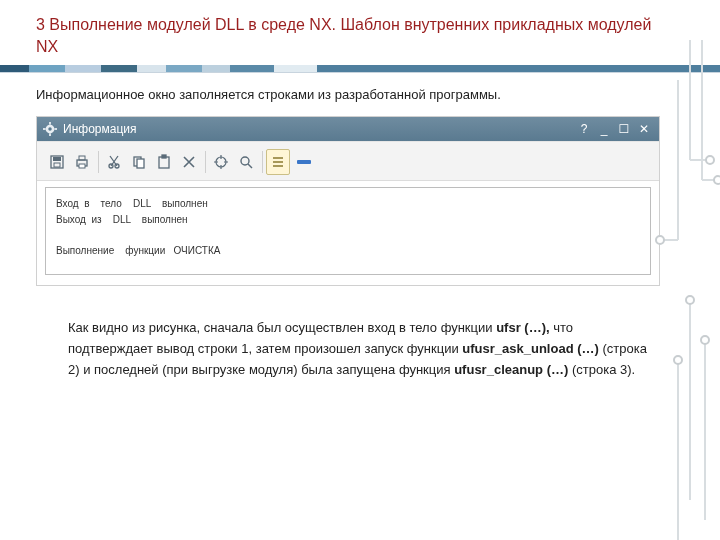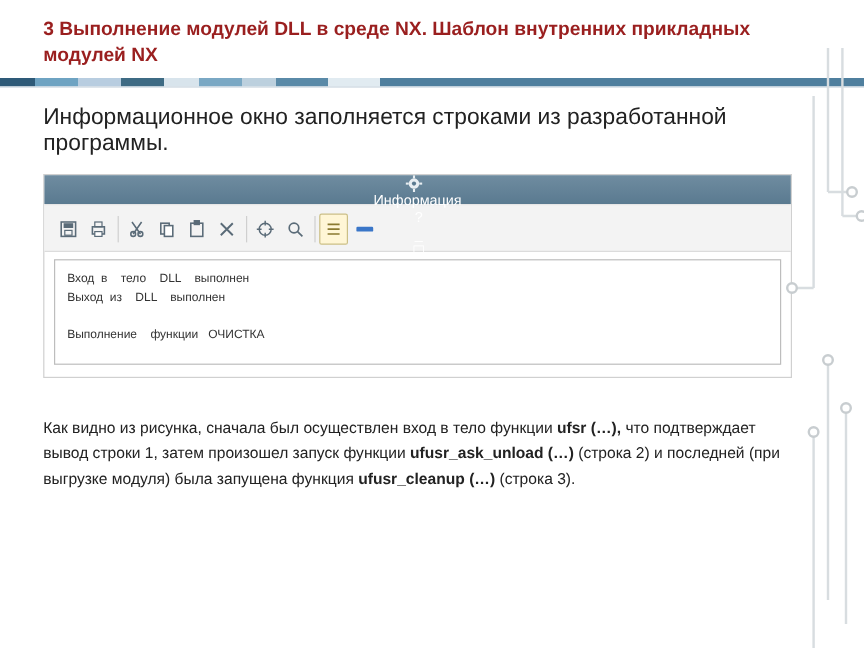--- a/index.html
+++ b/index.html
@@ -12,52 +12,51 @@
   }
   .circuit {
     position: absolute;
     right: 0; top: 40px; bottom: 0;
     width: 70px;
     pointer-events: none;
   }
   .section-title {
     color: #9a1f1f;
     font-size: 16px;
-    font-weight: bold;
+    font-weight: normal;
     padding: 14px 60px 6px 36px;
     line-height: 1.35;
   }
   .divider-strip {
     height: 8px;
     margin: 2px 0 0 0;
     background: linear-gradient(90deg,
       #2e5a78 0 4%, #6ea3c2 4% 9%, #b8cde0 9% 14%,
       #3e6b84 14% 19%, #d8e4ec 19% 23%, #7aa8c4 23% 28%,
       #bcd0de 28% 32%, #5a8aa8 32% 38%, #e1ebf1 38% 44%,
       #4f7f9e 44% 100%);
     border-bottom: 1px solid #c8d4de;
   }
   .intro {
     padding: 14px 60px 10px 36px;
-    font-size: 19px;
+    font-size: 13px;
     color: #222;
   }
   .info-window {
     margin: 4px 60px 0 36px;
     border: 1px solid #d0d0d0;
   }
   .titlebar {
     height: 24px;
     background: linear-gradient(180deg, #6f8ca0 0%, #5a7a90 100%);
     color: #ffffff;
     display: flex;
     align-items: center;
     font-size: 12px;
     padding: 0 6px;
-    flex-direction: column;
   }
   .titlebar .gear {
     width: 14px; height: 14px;
     margin-right: 6px;
     display: inline-block;
   }
   .titlebar .spacer { flex: 1; }
   .titlebar .tb-btn {
     width: 18px; height: 16px;
     display: flex; align-items: center; justify-content: center;
@@ -108,20 +107,21 @@
     color: #333;
     min-height: 88px;
     white-space: pre;
     line-height: 1.55;
   }
   .explain {
     padding: 32px 60px 0 36px;
     font-size: 13px;
     color: #222;
     line-height: 1.6;
+    margin-left: 32px;
   }
 </style>
 </head>
 <body>
 
 <svg class="circuit" viewBox="0 0 70 500">
   <g stroke="#d8dde0" stroke-width="2" fill="none">
     <path d="M40 0 V120 M52 0 V140 M28 40 V200 M40 120 H60 M52 140 H68 M28 200 H10 M40 260 V460 M55 300 V480 M28 320 V500"></path>
   </g>
   <g fill="#ffffff" stroke="#c8cdd0" stroke-width="2">

